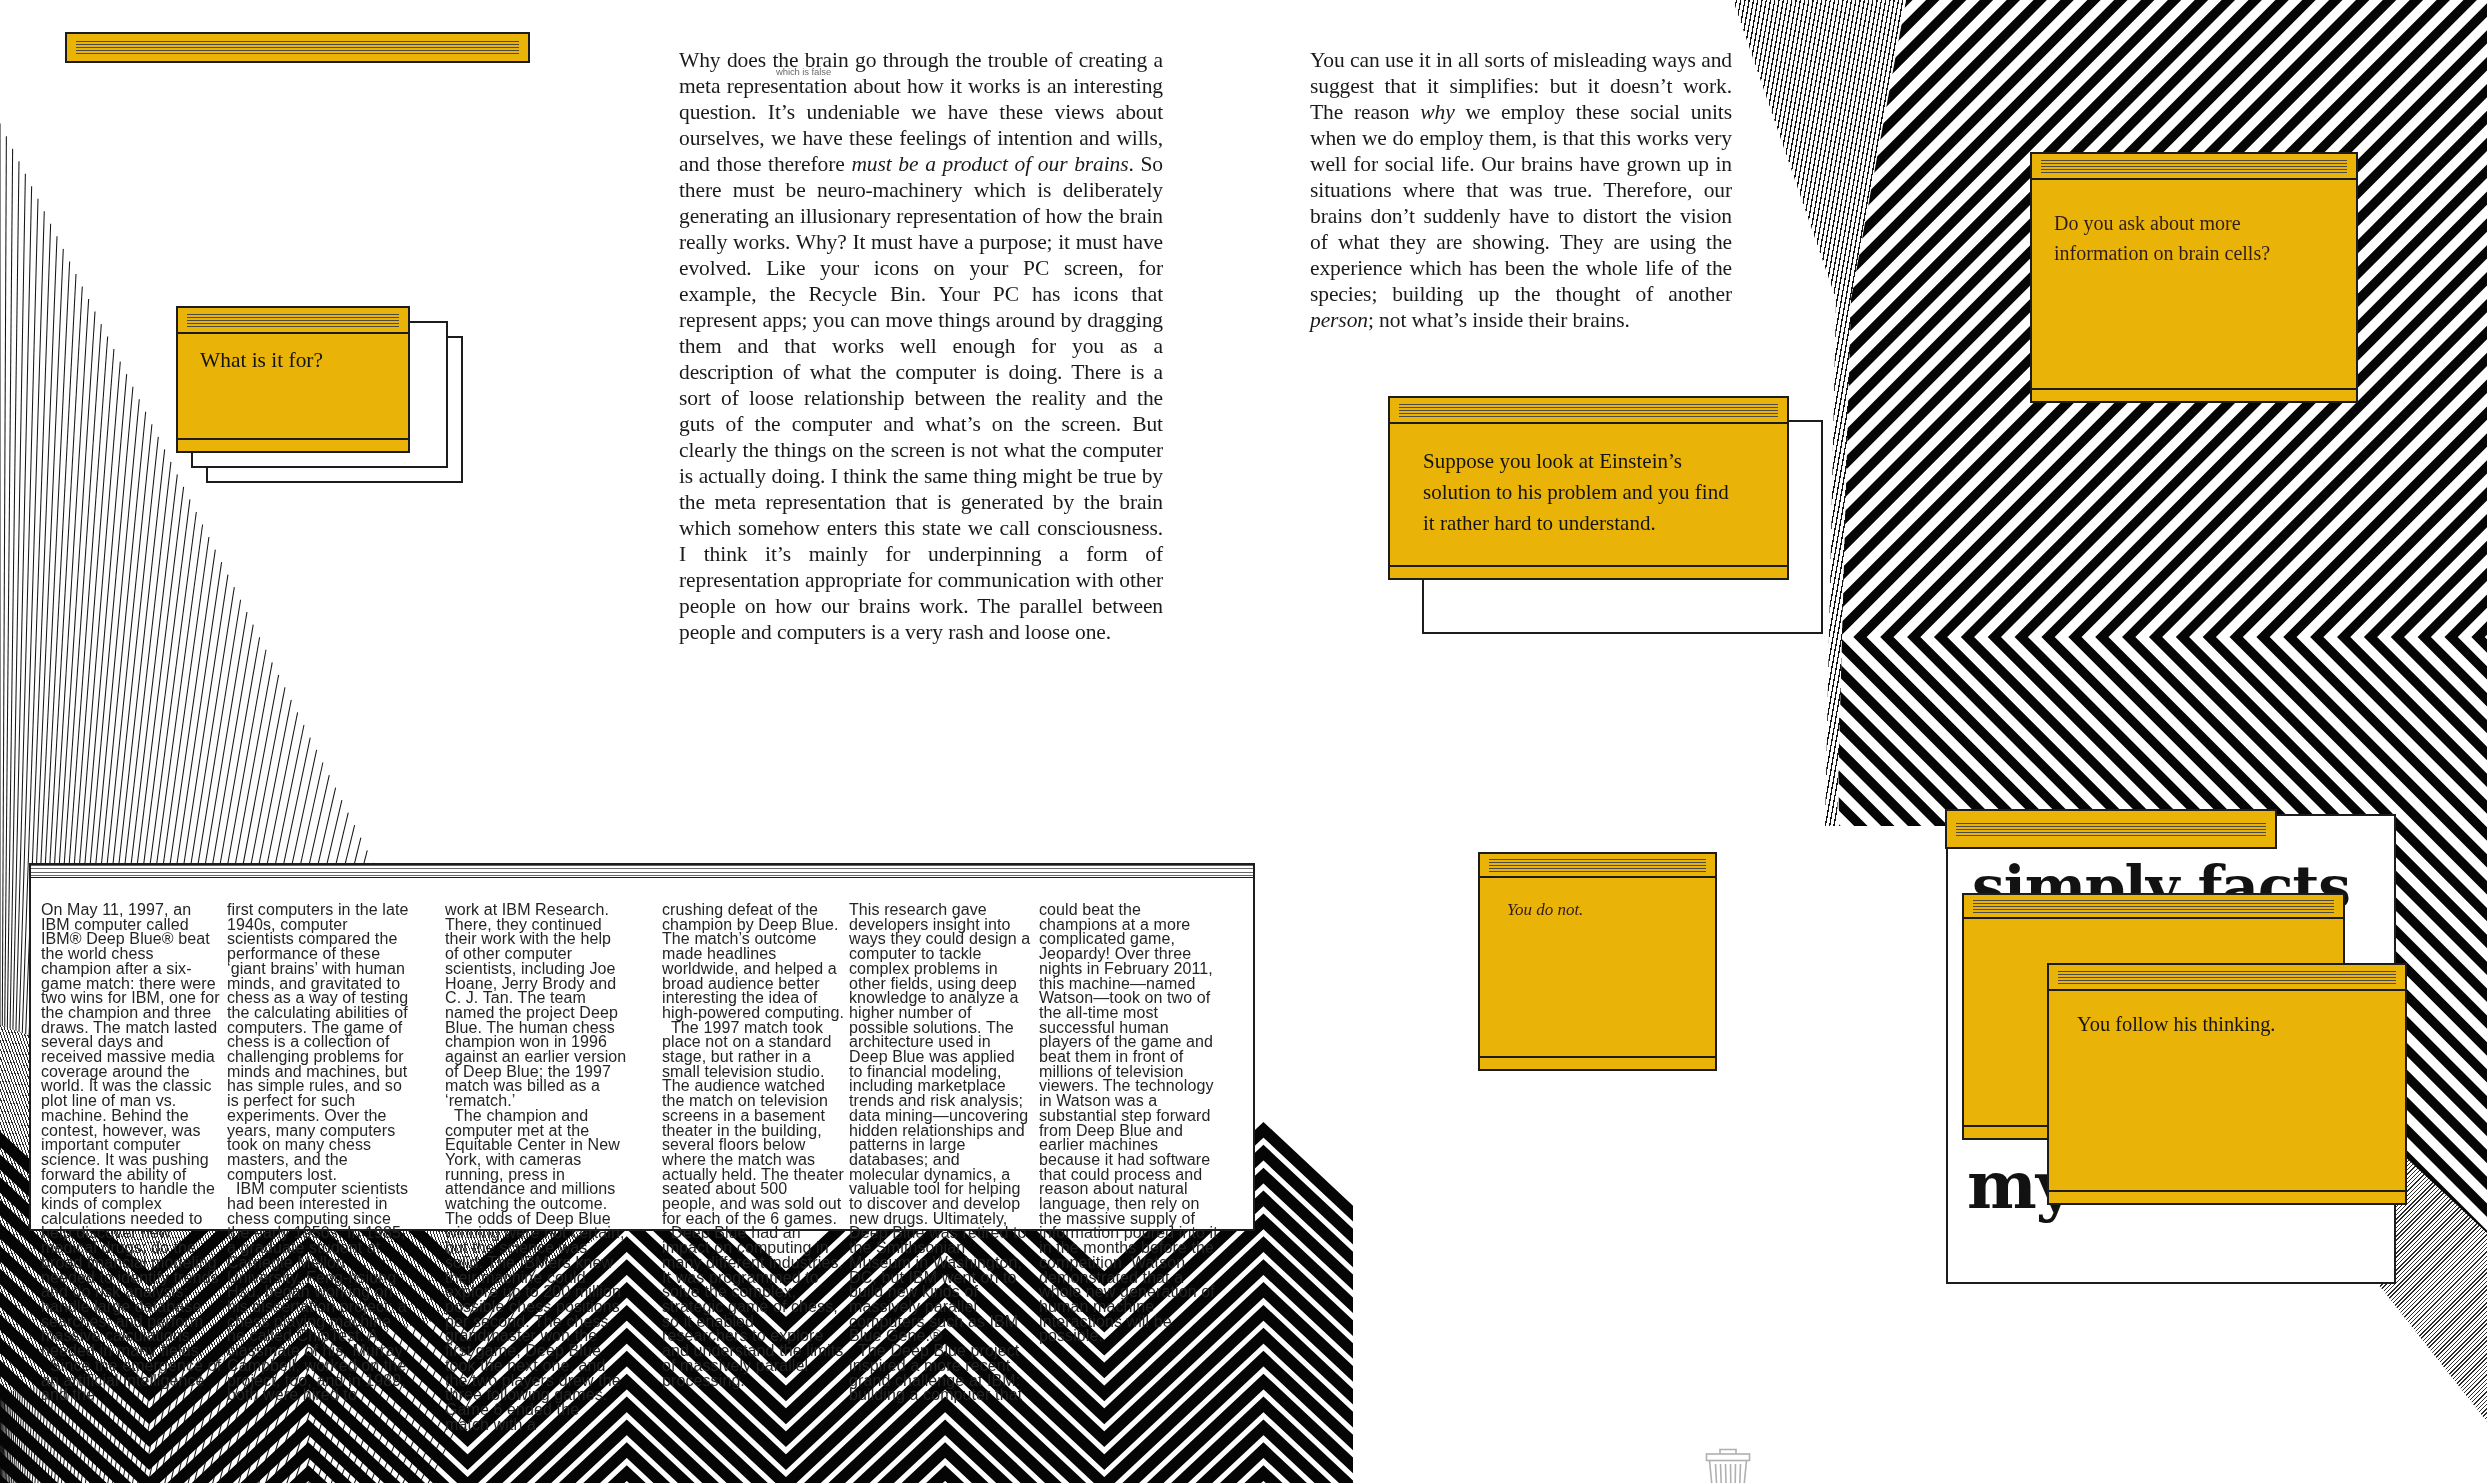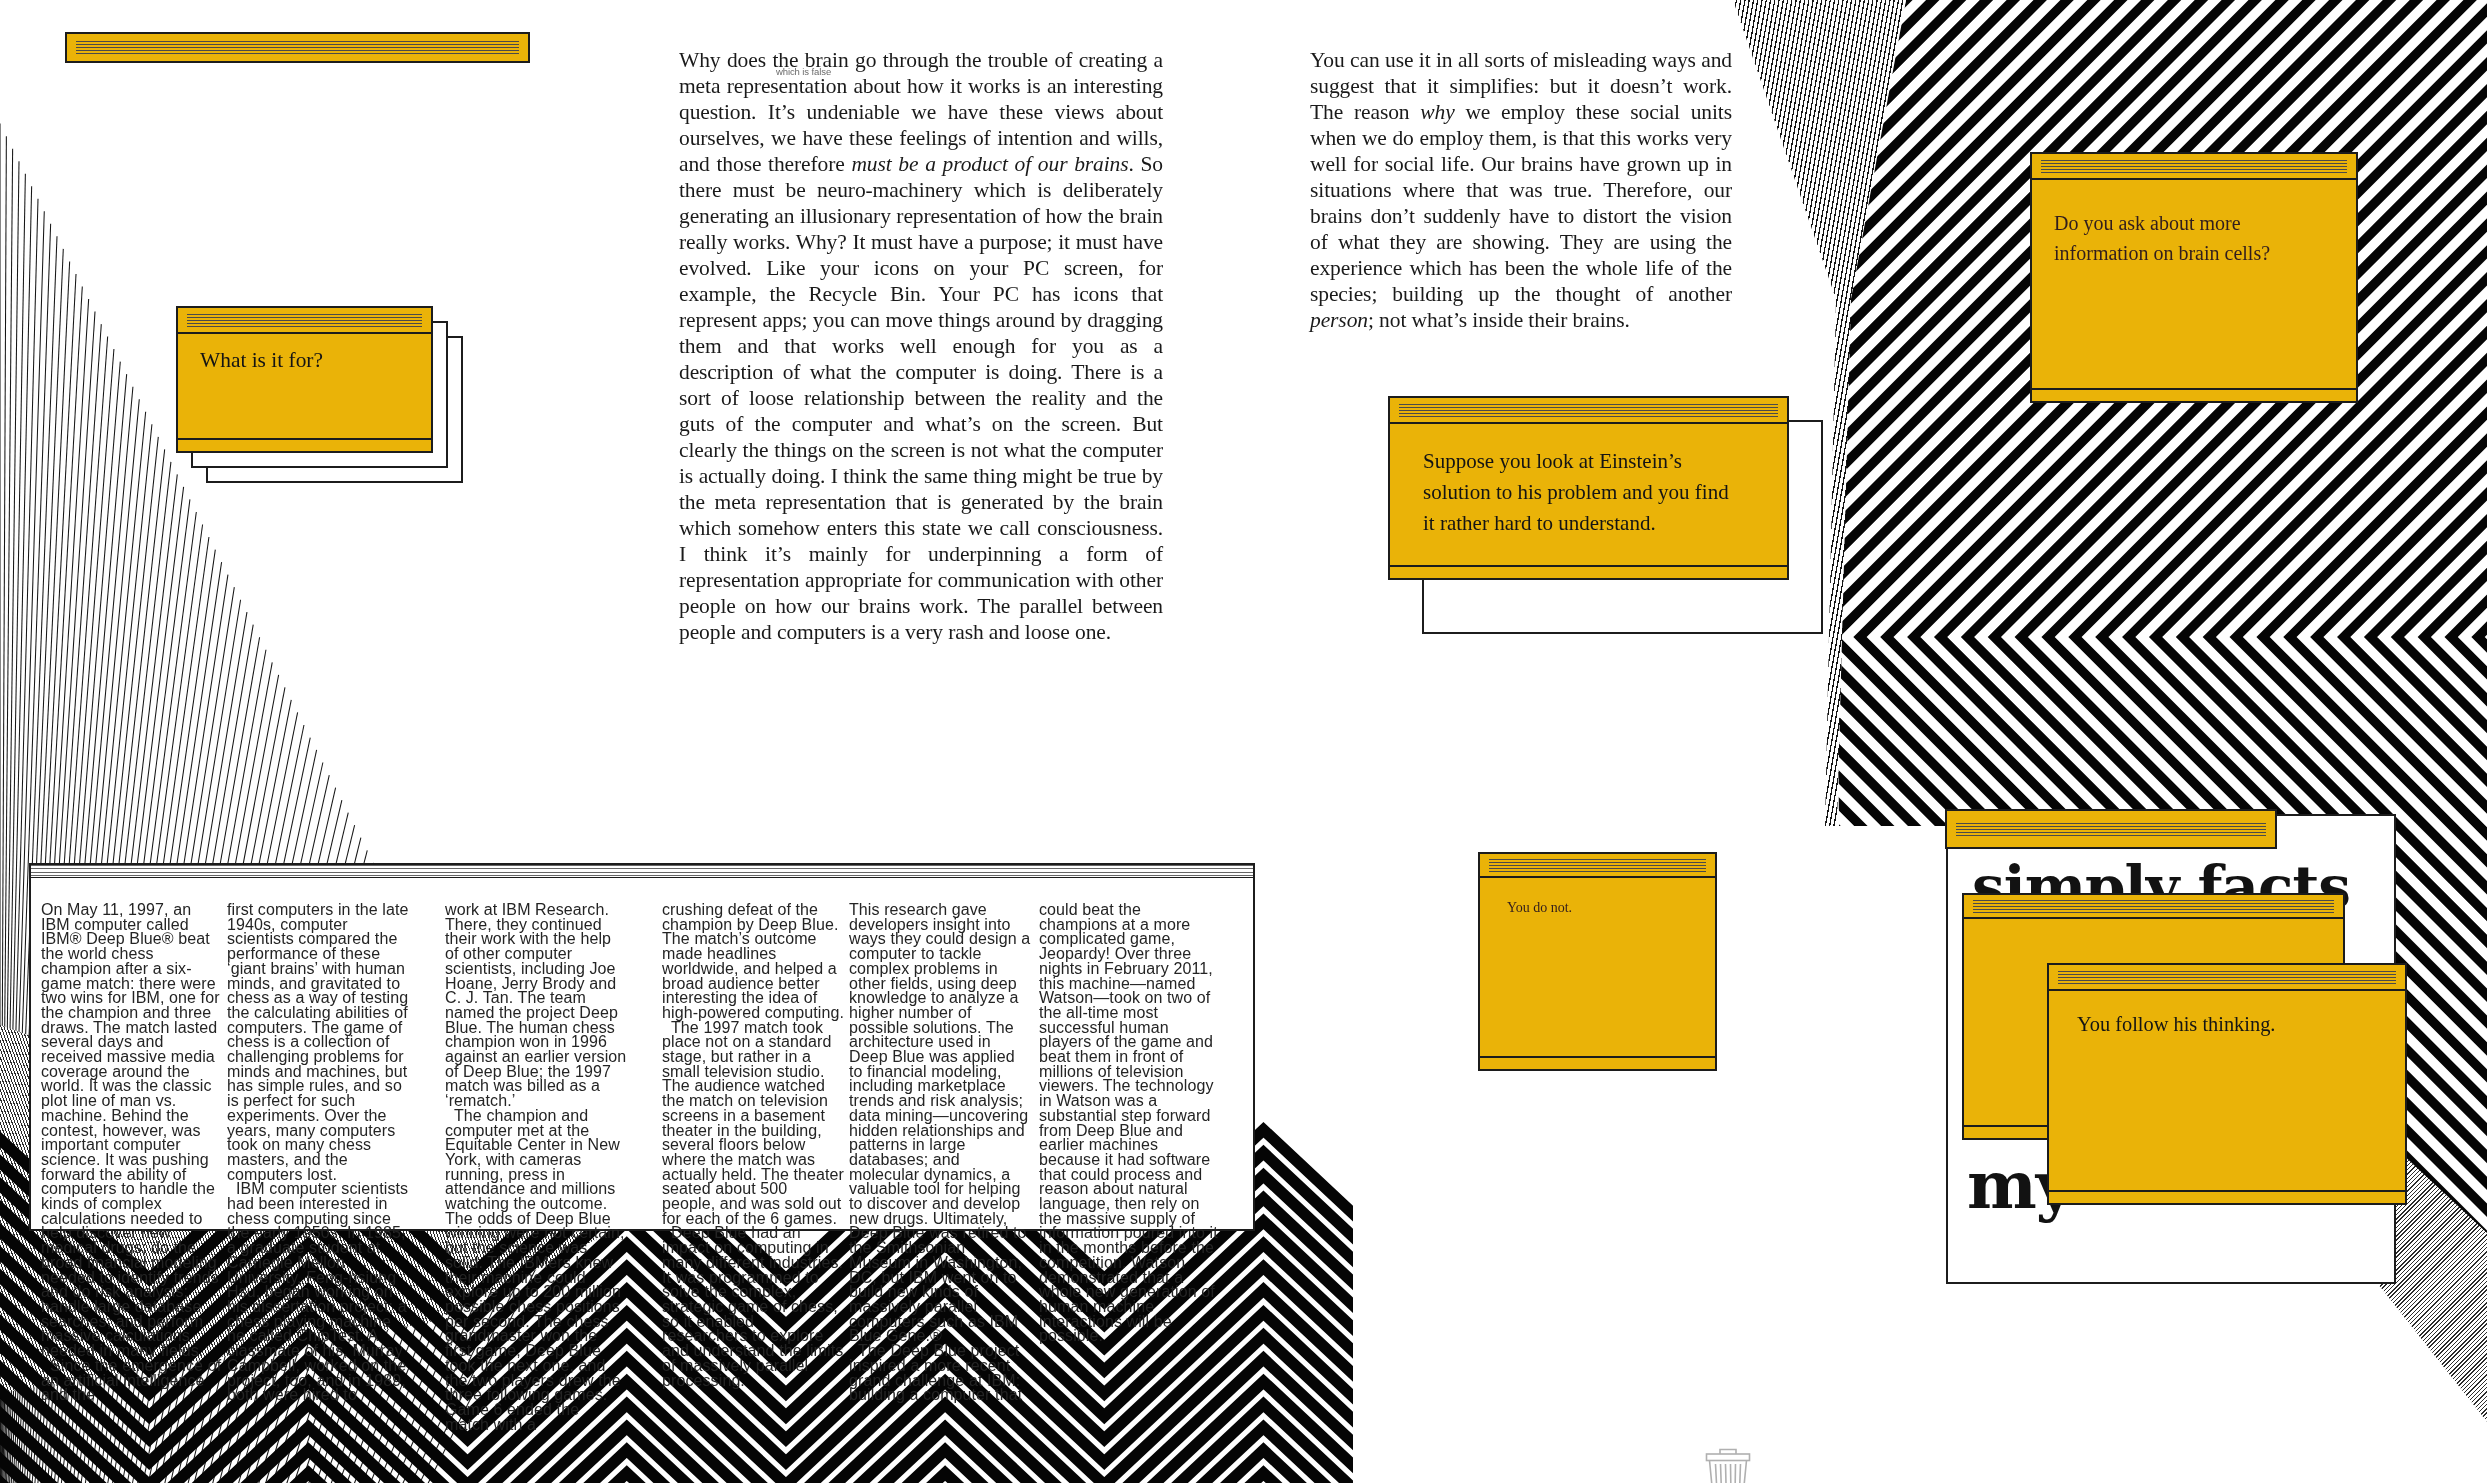--- a/index.html
+++ b/index.html
@@ -266,21 +266,21 @@
   <div class="deco" id="graywedge-br"></div>
 
   <div class="win bar-only" style="left:65px;top:32px;width:465px;height:31px;z-index:2;">
     <div class="tbar">
       <div class="tlines"></div>
     </div>
   </div>
 
   <div class="frame" style="left:206px;top:336px;width:257px;height:147px;z-index:2;"></div>
   <div class="frame" style="left:191px;top:321px;width:257px;height:147px;z-index:2;"></div>
-  <div class="win" style="left:176px;top:306px;width:257px;height:147px;z-index:3;">
+  <div class="win" style="left:176px;top:306px;width:234px;height:147px;z-index:3;">
     <div class="tbar">
       <div class="tlines"></div>
     </div>
     <div class="wbody">
       <div class="qtext" style="position:absolute;left:22px;top:14px;font-size:21.4px;">What is it for?</div>
     </div>
     <div class="fbar"></div>
   </div>
 
   <div class="mcol" style="left:679px;top:47px;width:484px;">
@@ -338,21 +338,21 @@
     <div class="acol" style="left:1008px;">
         <p>could beat the champions at a more complicated game, Jeopardy! Over three nights in February 2011, this machine—named Watson—took on two of the all-time most successful human players of the game and beat them in front of millions of television viewers. The technology in Watson was a substantial step forward from Deep Blue and earlier machines because it had software that could process and reason about natural language, then rely on the massive supply of information poured into it in the months before the competition. Watson demonstrated that a whole new generation of human machine interactions will be possible.</p>
       </div>
   </div>
 
   <div class="win" style="left:1478px;top:852px;width:239px;height:219px;z-index:4;">
     <div class="tbar" style="height:24px;">
       <div class="tlines"></div>
     </div>
     <div class="wbody">
-      <div class="qtext" style="position:absolute;left:27px;top:22px;font-size:14px;color:#311d1d;">You do not.</div>
+      <div class="qtext" style="position:absolute;left:27px;top:22px;font-size:17px;color:#311d1d;font-style:italic;">You do not.</div>
     </div>
     <div class="fbar"></div>
   </div>
 
   <div class="frame" style="left:1946px;top:814px;width:450px;height:470px;z-index:5;"></div>
   <div class="win bar-only" style="left:1945px;top:809px;width:332px;height:40px;z-index:6;">
     <div class="tbar">
       <div class="tlines"></div>
     </div>
   </div>

